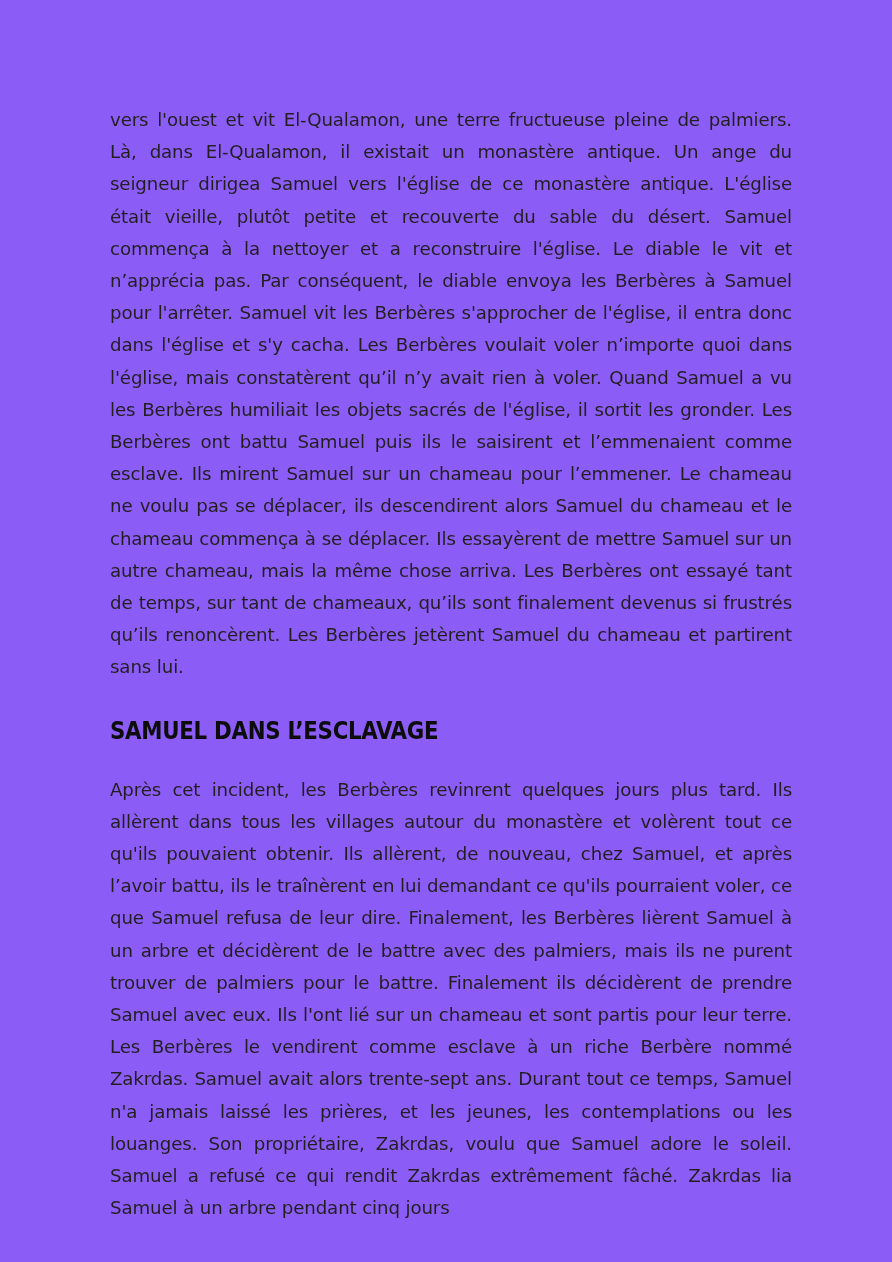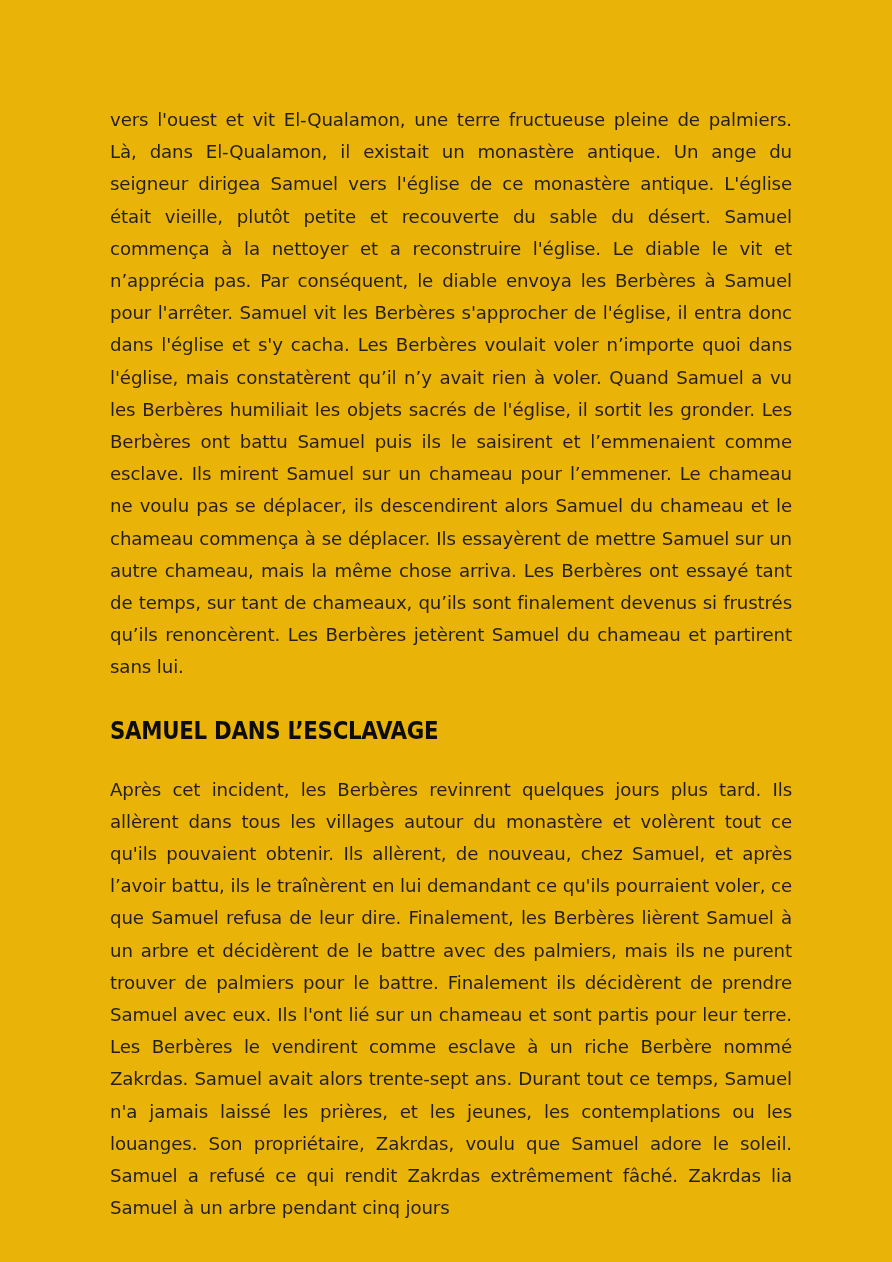--- a/index.html
+++ b/index.html
@@ -13,21 +13,21 @@
     height: 1262px;
     overflow: hidden;
     font-family: "DejaVu Sans", "Liberation Sans", sans-serif;
     color: #231f20;
     -webkit-font-smoothing: antialiased;
   }
   .page {
     position: relative;
     width: 892px;
     height: 1262px;
-    background: #eab308;
+    background: #8b5cf6;
     box-sizing: border-box;
     padding: 104px 100px 0 110px;
   }
   .doc-body {
     width: 682px;
   }
   p.para {
     margin: 0;
     padding: 0;
     font-size: 18.2px;

